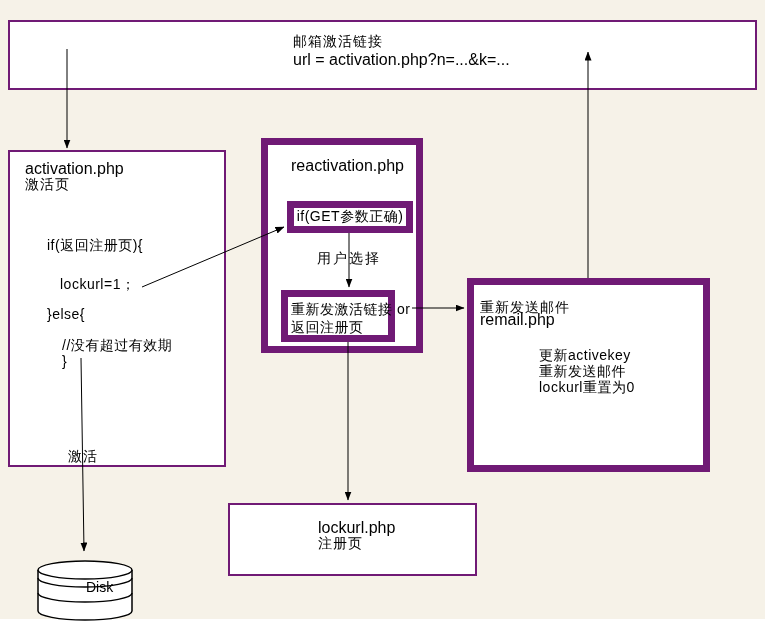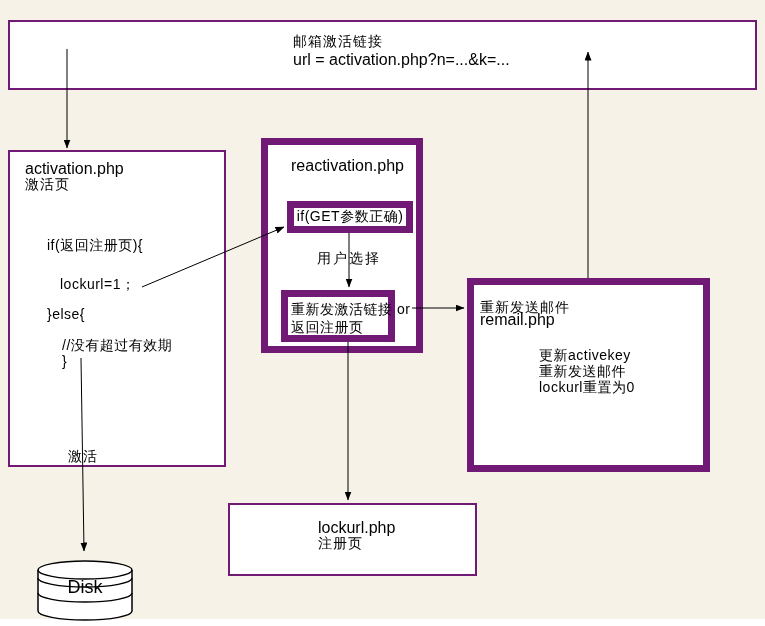--- a/index.html
+++ b/index.html
@@ -39,21 +39,21 @@
     display: flex; align-items: center; justify-content: center;
     font-size: 14px; letter-spacing: 0.5px;
   }
   .action-box {
     padding: 3px 0 0 3px;
     font-size: 14px; line-height: 18px; letter-spacing: 0.5px;
   }
   .action-box span { display: block; white-space: nowrap; }
   .disk-label {
     left: 38px; top: 580px; width: 94px;
-    text-align: center; font-size: 18px;
+    text-align: left; font-size: 14px; padding-left: 48px;
   }
   .bottom-strip {
     position: absolute; left: 0; top: 619px;
     width: 765px; height: 7px;
     background: #ffffff; z-index: 0;
   }
 </style>
 </head>
 <body>
 

